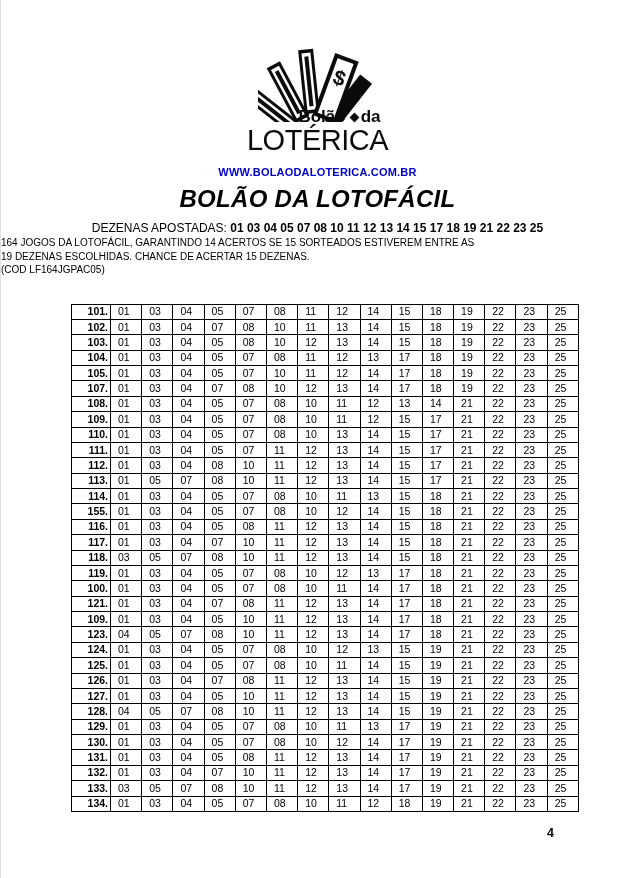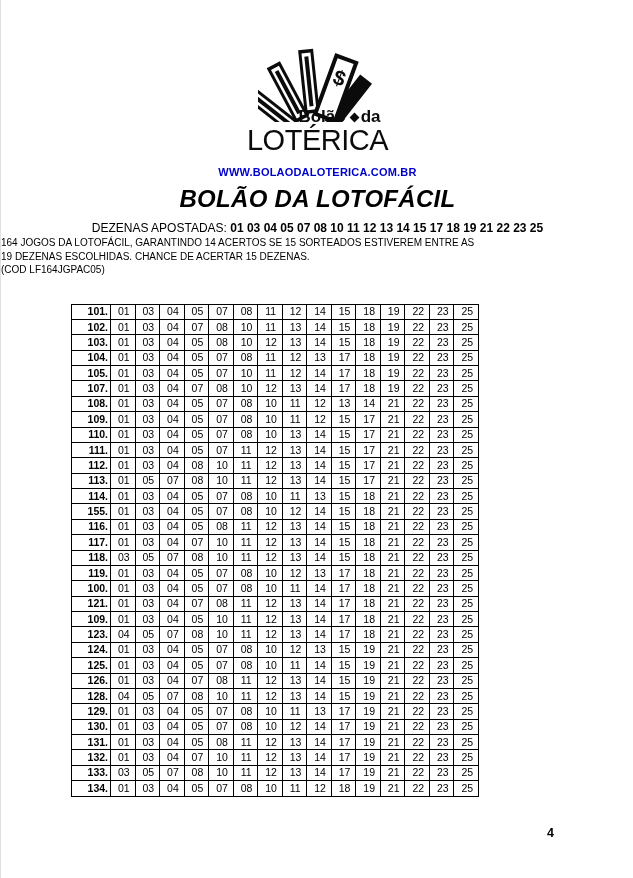--- a/index.html
+++ b/index.html
@@ -29,21 +29,21 @@
   .title { text-align:center; font-weight:bold; font-style:italic; font-size:24px; margin:7px 0 0 0; letter-spacing:0.3px; }
   .bets { text-align:center; font-size:12px; margin-top:8px; }
   .bets .bets-values { font-weight:bold; }
   .desc { text-align:left; font-size:10px; line-height:13.5px; margin-top:1px; }
 
   
   table.games {
     border-collapse:collapse;
     table-layout:fixed;
     margin:27px 0 0 70px;
-    width:408px;
+    width:508px;
   }
   table.games td {
     border:1px solid #000;
     font-size:10.5px;
     line-height:11px;
     padding:1.7px 0 1.7px 7px;
     white-space:nowrap;
     overflow:hidden;
   }
   table.games td.row-num {
@@ -552,20 +552,38 @@
           <td>13</td>
           <td>14</td>
           <td>15</td>
           <td>19</td>
           <td>21</td>
           <td>22</td>
           <td>23</td>
           <td>25</td>
         </tr>
         <tr>
+          <td class="row-num">127.</td>
+          <td>01</td>
+          <td>03</td>
+          <td>04</td>
+          <td>05</td>
+          <td>10</td>
+          <td>11</td>
+          <td>12</td>
+          <td>13</td>
+          <td>14</td>
+          <td>15</td>
+          <td>19</td>
+          <td>21</td>
+          <td>22</td>
+          <td>23</td>
+          <td>25</td>
+        </tr>
+        <tr>
           <td class="row-num">128.</td>
           <td>04</td>
           <td>05</td>
           <td>07</td>
           <td>08</td>
           <td>10</td>
           <td>11</td>
           <td>12</td>
           <td>13</td>
           <td>14</td>

